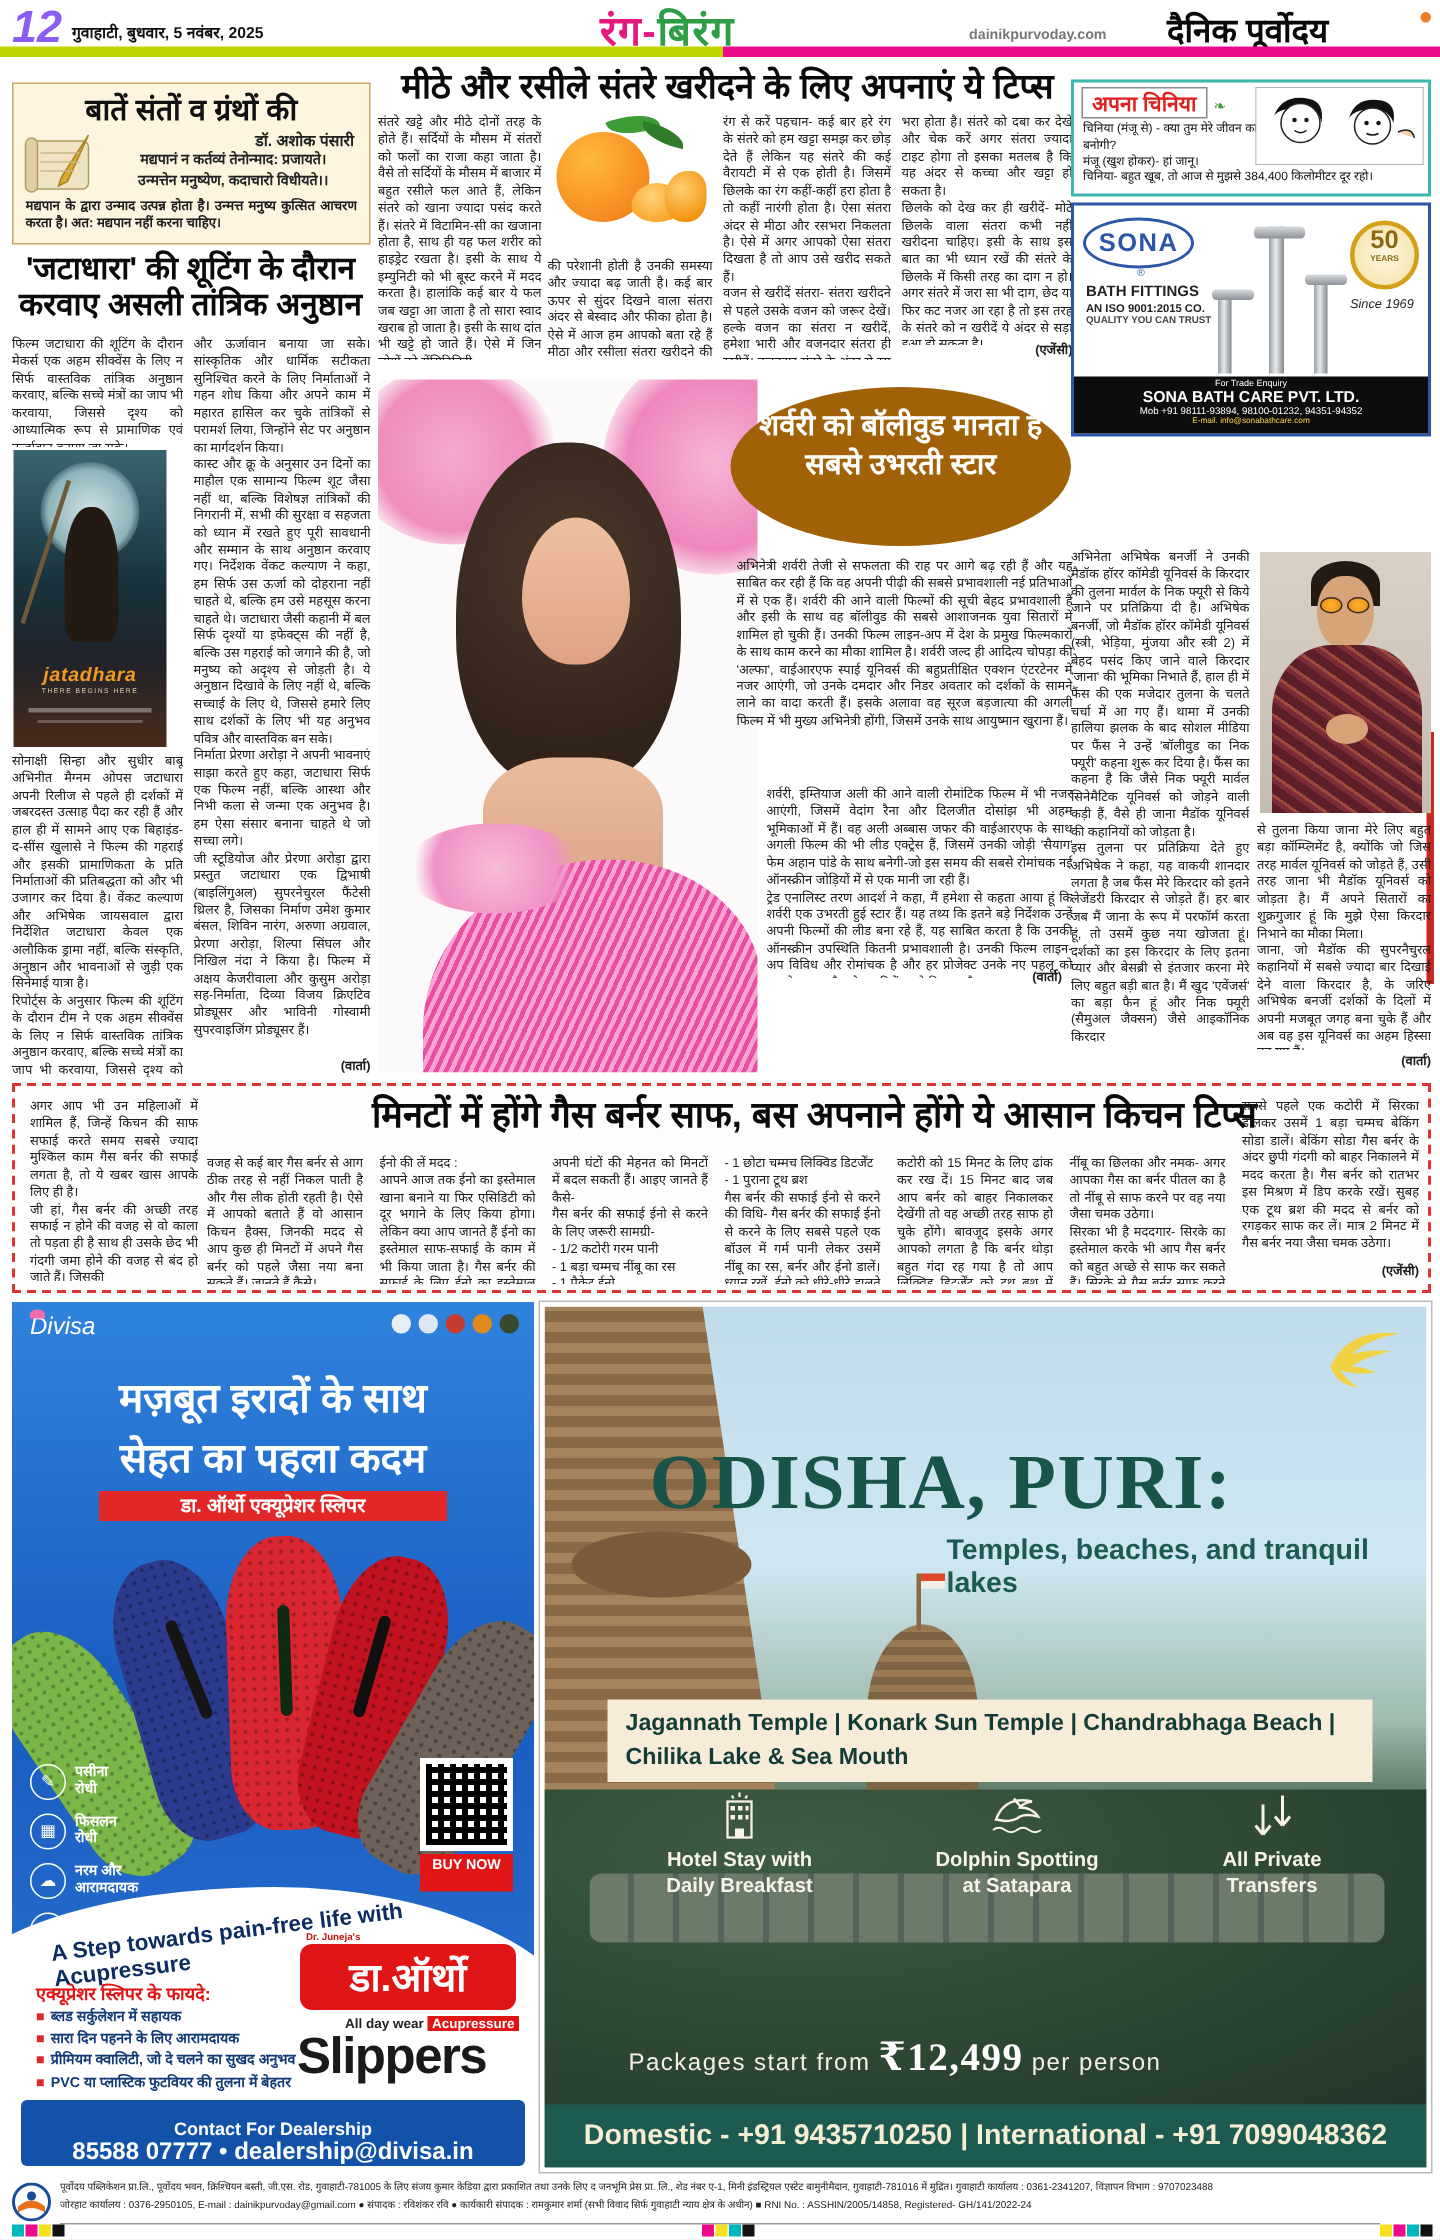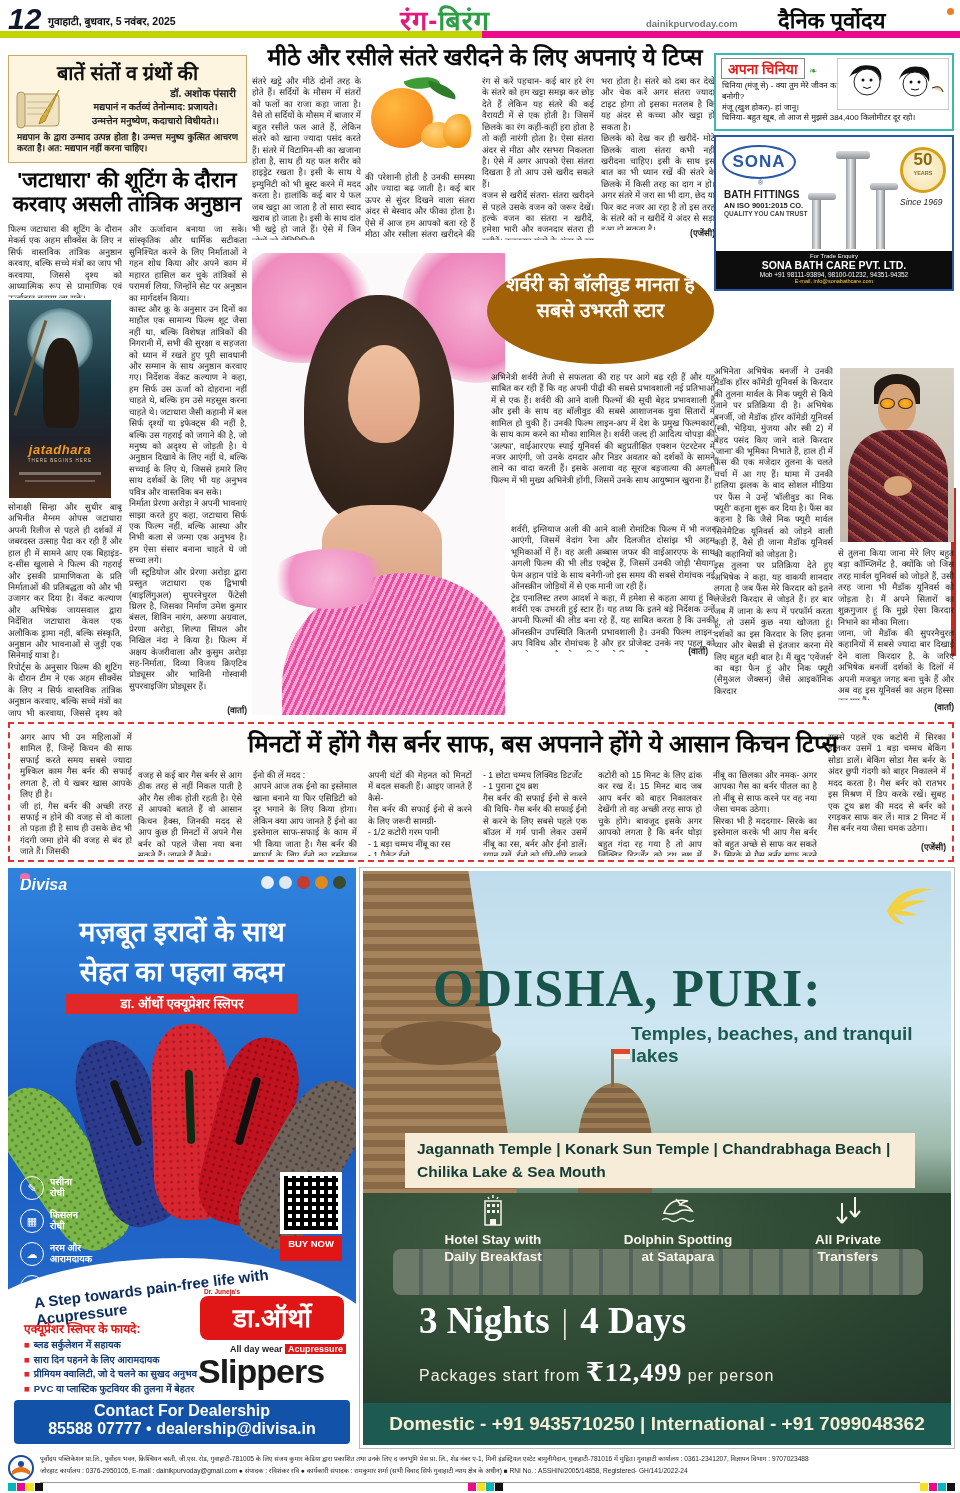--- a/index.html
+++ b/index.html
@@ -5,21 +5,21 @@
   *{margin:0;padding:0;box-sizing:border-box}
   html,body{background:#e8e8e8}
   body{font-family:"Liberation Sans","DejaVu Sans",sans-serif}
   #page{position:relative;width:960px;height:1493px;background:#fff;margin:0 auto;overflow:hidden}
   .abs{position:absolute}
   .txt{font-size:8.6px;line-height:1.33;text-align:justify;color:#1c1c1c;white-space:pre-line;overflow:hidden}
   .hl{font-weight:bold;color:#0a0a0a;line-height:1.15}
   .ctr{text-align:center}
   .serif{font-family:"Liberation Serif","DejaVu Serif",serif}
   
-  .pgnum{font-size:30px;font-weight:bold;color:#0f172a;font-style:italic}
+  .pgnum{font-size:30px;font-weight:bold;color:#8b5cf6;font-style:italic}
   .dateline{font-size:10.5px;font-weight:bold;color:#111}
   .masthead{font-size:27px;font-weight:bold;letter-spacing:1px}
   .mh1{color:#e5187d}.mh2{color:#2e9e46}
   .site{font-size:9.5px;color:#777;font-weight:bold}
   .paper{font-size:22px;font-weight:bold;color:#090909}
   .bar-lime{background:#c0d402}.bar-mag{background:#ec098c}
   
   .saints{background:#fdf5e0;border:1.5px solid #c9a869}
   .saints h2{font-size:20px;font-weight:bold;color:#111;text-align:center}
   .saints .auth{font-size:10.5px;font-weight:bold;text-align:right;color:#222}
@@ -223,21 +223,21 @@
 - 1 पुराना टूथ ब्रश
 गैस बर्नर की सफाई ईनो से करने की विधि- गैस बर्नर की सफाई ईनो से करने के लिए सबसे पहले एक बॉउल में गर्म पानी लेकर उसमें नींबू का रस, बर्नर और ईनो डालें। ध्यान रखें, ईनो को धीरे-धीरे डालते हुए</div>
     <div class="abs txt" style="left:588px;top:46px;width:104px;height:86px">कटोरी को 15 मिनट के लिए ढांक कर रख दें। 15 मिनट बाद जब आप बर्नर को बाहर निकालकर देखेंगी तो वह अच्छी तरह साफ हो चुके होंगे। बावजूद इसके अगर आपको लगता है कि बर्नर थोड़ा बहुत गंदा रह गया है तो आप लिक्विड डिटर्जेंट को टूथ ब्रश में लगा कर बर्नर साफ कर लें।</div>
     <div class="abs txt" style="left:703px;top:46px;width:104px;height:86px">नींबू का छिलका और नमक- अगर आपका गैस का बर्नर पीतल का है तो नींबू से साफ करने पर वह नया जैसा चमक उठेगा।
 सिरका भी है मददगार- सिरके का इस्तेमाल करके भी आप गैस बर्नर को बहुत अच्छे से साफ कर सकते हैं। सिरके से गैस बर्नर साफ करने के लिए</div>
     <div class="abs txt" style="left:818px;top:8px;width:118px;height:110px">सबसे पहले एक कटोरी में सिरका डालकर उसमें 1 बड़ा चम्मच बेकिंग सोडा डालें। बेकिंग सोडा गैस बर्नर के अंदर छुपी गंदगी को बाहर निकालने में मदद करता है। गैस बर्नर को रातभर इस मिश्रण में डिप करके रखें। सुबह एक टूथ ब्रश की मदद से बर्नर को रगड़कर साफ कर लें। मात्र 2 मिनट में गैस बर्नर नया जैसा चमक उठेगा।</div>
     <div class="abs txt" style="left:876px;top:118px;width:60px;font-weight:bold;text-align:right">(एजेंसी)</div>
   </div>
 
   <div class="abs divisa" style="left:8px;top:868px;width:348px;height:580px;overflow:hidden">
-    <div class="abs" style="left:12px;top:8px;color:#fff;font-size:16px;font-weight:bold;font-style:italic">Divisa</div>
+    <div class="abs" style="left:12px;top:8px;color:#fff;font-size:16px;font-weight:normal;font-style:italic">Divisa</div>
     <div class="abs" style="left:12px;top:5px;width:10px;height:6px;border-radius:50% 50% 0 0;background:#f06daa"></div>
     <div class="abs" style="right:10px;top:8px;display:flex;gap:5px">
       <span style="width:13px;height:13px;border-radius:50%;background:#e9eef5;display:block"></span>
       <span style="width:13px;height:13px;border-radius:50%;background:#dfe7f0;display:block"></span>
       <span style="width:13px;height:13px;border-radius:50%;background:#c43b2f;display:block"></span>
       <span style="width:13px;height:13px;border-radius:50%;background:#e08a1e;display:block"></span>
       <span style="width:13px;height:13px;border-radius:50%;background:#3a4a2f;display:block"></span>
     </div>
     <div class="div-h abs" style="left:0;top:44px;width:100%;font-size:27px">मज़बूत इरादों के साथ</div>
     <div class="div-h abs" style="left:0;top:84px;width:100%;font-size:27px">सेहत का पहला कदम</div>
@@ -291,21 +291,21 @@
       <div><span class="sq">■</span><span>ब्लड सर्कुलेशन में सहायक</span></div>
       <div><span class="sq">■</span><span>सारा दिन पहनने के लिए आरामदायक</span></div>
       <div><span class="sq">■</span><span>प्रीमियम क्वालिटी, जो दे चलने का सुखद अनुभव</span></div>
       <div><span class="sq">■</span><span>PVC या प्लास्टिक फुटवियर की तुलना में बेहतर</span></div>
     </div>
     <div class="abs" style="left:196px;top:420px;color:#c41212;font-size:6.5px;font-weight:bold">Dr. Juneja's</div>
     <div class="dortho abs" style="left:192px;top:428px;width:144px;height:44px;font-size:26px;line-height:44px">डा.ऑर्थो</div>
     <div class="abs" style="left:222px;top:476px;font-size:9px;font-weight:bold;color:#222"><span>All day wear</span> <span style="background:#e01616;color:#fff;padding:0 3px">Acupressure</span></div>
     <div class="abs" style="left:190px;top:484px;font-size:34px;font-weight:bold;color:#1a1a1a;letter-spacing:-1px">Slippers</div>
     <div class="contactbar abs" style="left:6px;bottom:4px;width:336px;height:44px;border-radius:4px">
-      <div style="font-size:16px;padding-top:2px">Contact For Dealership</div>
+      <div style="font-size:12px;padding-top:12px">Contact For Dealership</div>
       <div style="font-size:16px">85588 07777 • dealership@divisa.in</div>
     </div>
   </div>
 
   <div class="abs odisha" style="left:360px;top:868px;width:594px;height:580px;overflow:hidden">
 
     <div class="abs" style="left:0;top:0;width:170px;height:430px;background:repeating-linear-gradient(0deg,#8a6a46 0 7px,#a5835c 7px 14px);clip-path:polygon(0 0,62% 0,100% 100%,0 100%)"></div>
     <div class="abs" style="left:18px;top:150px;width:120px;height:44px;border-radius:50%;background:#7a5c3c"></div>
     <div class="abs" style="left:215px;top:212px;width:74px;height:120px;background:repeating-linear-gradient(0deg,#7e6444 0 5px,#997a52 5px 10px);border-radius:50% 50% 0 0"></div>
     <div class="abs" style="left:248px;top:178px;width:3px;height:38px;background:#8a6a46"></div>
@@ -340,23 +340,20 @@
 at Satapara</div>
       </div>
       <div class="od-feat" style="width:130px">
         <svg width="34" height="34" viewBox="0 0 34 34">
           <path d="M11 30 V10 M11 10 l-5 6 M11 10 l5 6" fill="none" stroke="#f7f3e8" stroke-width="2" transform="rotate(180 11 20)"></path>
           <path d="M24 4 V24 M24 24 l-5 -6 M24 24 l5 -6" fill="none" stroke="#f7f3e8" stroke-width="2"></path>
         </svg>
         <div style="white-space:pre-line">All Private
 Transfers</div>
       </div>
-    </div>
-    <div class="abs serif" style="left:56px;top:428px;color:#fff;font-size:37px;font-weight:bold">
-      <span>3 Nights</span><span style="color:#e8e3d2;font-weight:normal;padding:0 12px;font-size:33px">|</span><span>4 Days</span>
     </div>
     <div class="abs" style="left:56px;top:486px;color:#f3efe4;font-size:16px;letter-spacing:1px">
       <span>Packages start from</span>
       <span class="serif" style="font-size:26px;font-weight:bold;color:#fff">₹12,499</span>
       <span>per person</span>
     </div>
     <div class="tealbar abs" style="left:0;bottom:0;width:100%;height:42px;font-size:19px;line-height:42px">Domestic - +91 9435710250 | International - +91 7099048362</div>
   </div>
 
   <div class="abs" style="left:0;top:1452px;width:960px;height:41px;background:#fff">

